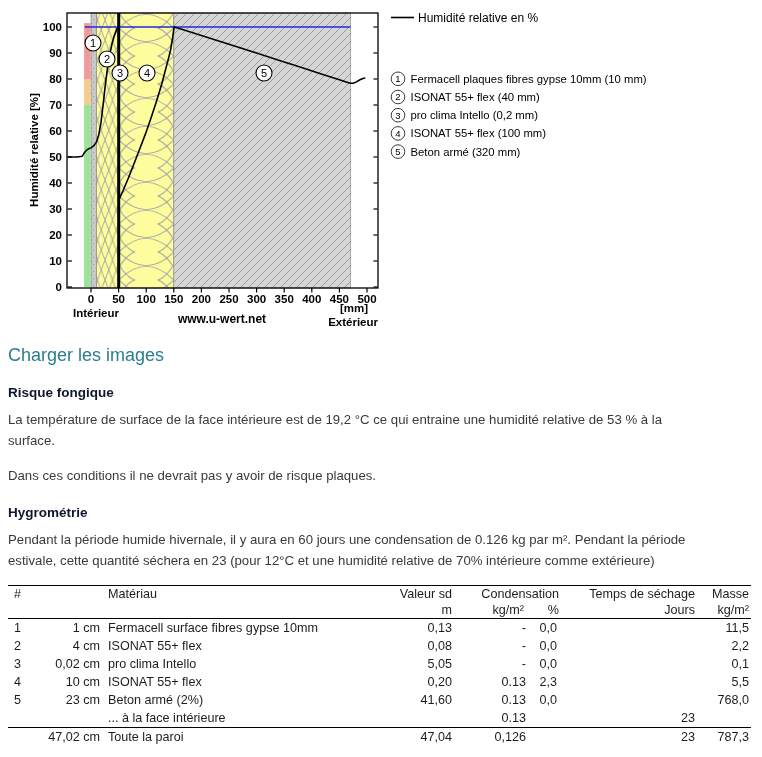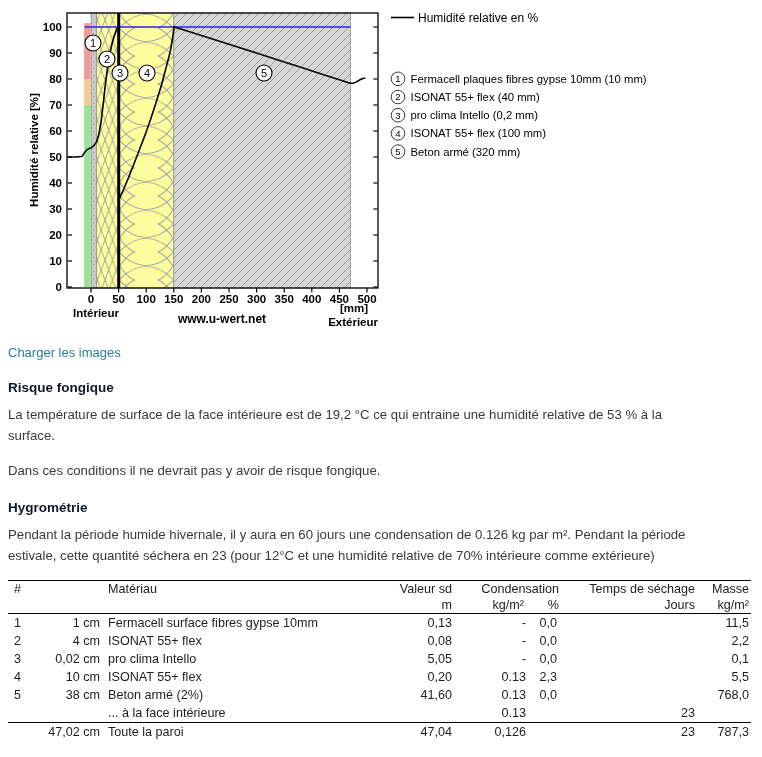--- a/index.html
+++ b/index.html
@@ -1,20 +1,20 @@
 <!DOCTYPE html>
 <html><head>
 <meta charset="utf-8">
 <style>
   html,body{margin:0;padding:0;background:#fff;}
   body{width:762px;height:757px;overflow:hidden;font-family:"Liberation Sans",sans-serif;color:#3a3a38;}
   .page{width:762px;}
   svg text{font-family:"Liberation Sans",sans-serif;fill:#000;}
   .content{padding:0 8px;}
-  .link{display:inline-block;margin-top:9px;font-size:13px;text-decoration:none;cursor:pointer;text-align:center;}
+  .link{display:inline-block;margin-top:9px;font-size:18px;text-decoration:none;cursor:pointer;text-align:center;}
   h3{font-size:13.5px;color:#0f172a;margin:19px 0 4px 0;}
   p{font-size:13.2px;line-height:21px;margin:9px 0 14px 0;max-width:694px;}
   table{border-collapse:collapse;table-layout:fixed;width:743px;font-size:12.6px;color:#1d1d1b;margin-top:2px;border-top:1.5px solid #000;}
   th{font-weight:normal;height:16px;padding:0;}
   td{height:18px;padding:0;}
   thead tr.units th{border-bottom:1.5px solid #000;}
   tr.total td{border-top:1.5px solid #000;}
   .l{text-align:left;} .r{text-align:right;} .c{text-align:right;}
   .pl{padding-left:6px;} .pr{padding-right:2px;}
 </style>
@@ -159,21 +159,21 @@
         <text x="398" y="155" text-anchor="middle" font-size="9.5">5</text>
         <text x="410.5" y="155.6" font-size="11.3">Beton armé (320 mm)</text>
       </g>
   </svg>
 
   <div class="content">
     <a class="link" id="load-link" href="#" style="color: rgb(43, 126, 145);">Charger les images</a>
 
     <h3>Risque fongique</h3>
     <p>La température de surface de la face intérieure est de 19,2 °C ce qui entraine une humidité relative de 53 % à la surface.</p>
-    <p>Dans ces conditions il ne devrait pas y avoir de risque fongique.</p>
+    <p>Dans ces conditions il ne devrait pas y avoir de risque plaques.</p>
 
     <h3>Hygrométrie</h3>
     <p>Pendant la période humide hivernale, il y aura en 60 jours une condensation de 0.126 kg par m². Pendant la période estivale, cette quantité séchera en 23 (pour 12°C et une humidité relative de 70% intérieure comme extérieure)</p>
 
     <table>
       <colgroup>
         <col style="width:30px">
           <col style="width:64px">
           <col style="width:296px">
           <col style="width:54px">
@@ -239,21 +239,21 @@
             <td class="r pr">10 cm</td>
             <td class="l pl">ISONAT 55+ flex</td>
             <td class="r">0,20</td>
             <td class="r">0.13</td>
             <td class="r pr">2,3</td>
             <td class="c"></td>
             <td class="r pr">5,5</td>
           </tr>
           <tr>
             <td class="l pl">5</td>
-            <td class="r pr">38 cm</td>
+            <td class="r pr">23 cm</td>
             <td class="l pl">Beton armé (2%)</td>
             <td class="r">41,60</td>
             <td class="r">0.13</td>
             <td class="r pr">0,0</td>
             <td class="c"></td>
             <td class="r pr">768,0</td>
           </tr>
           <tr>
             <td class="l pl"></td>
             <td class="r pr"></td>

